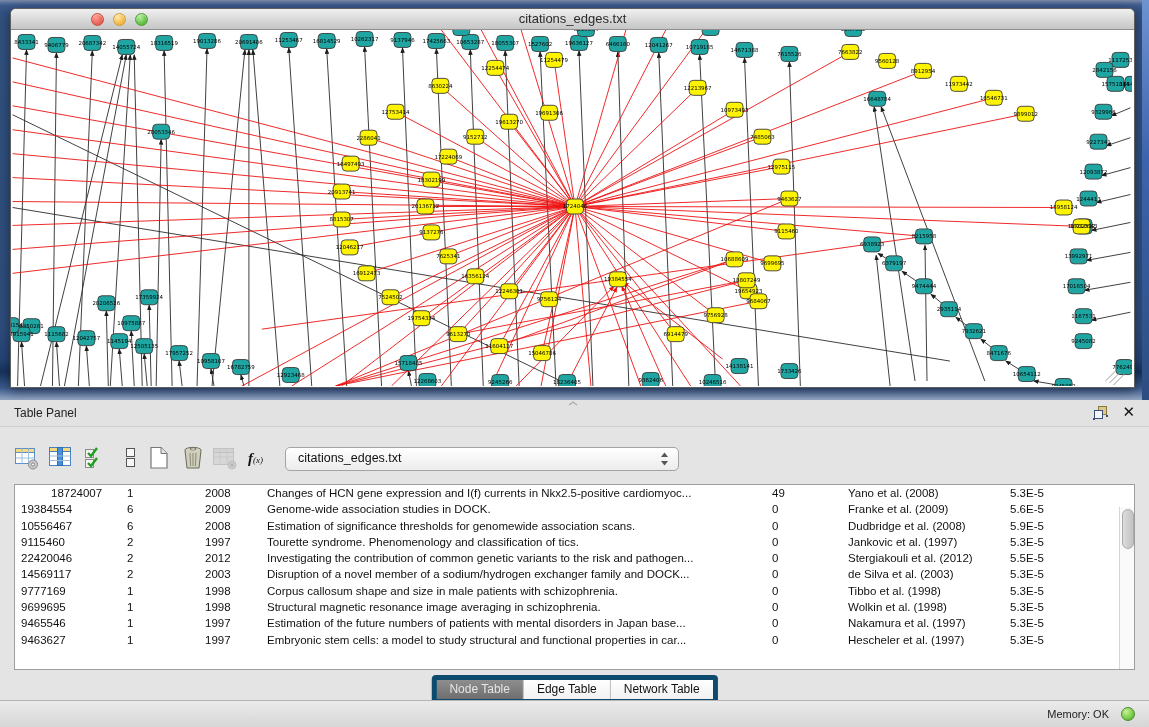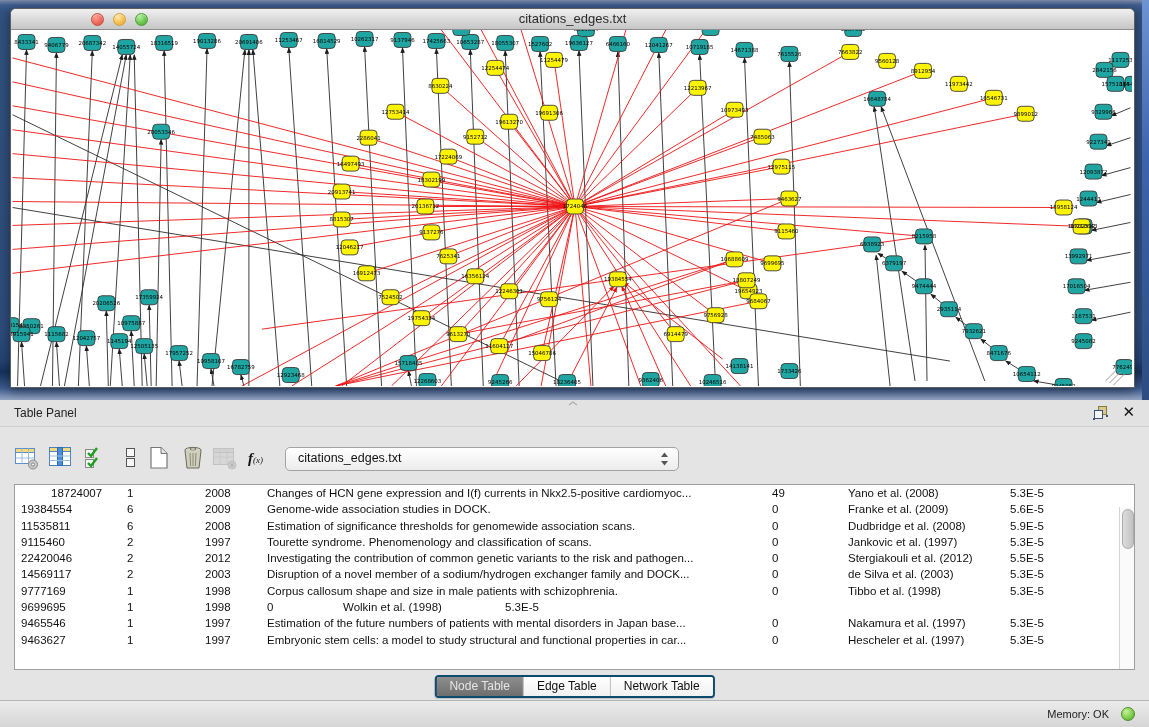--- a/index.html
+++ b/index.html
@@ -43,21 +43,21 @@
     text-align:center;line-height:21px;overflow:hidden;white-space:nowrap;cursor:pointer;}
   .th.gray{background:#dadada;border-right:1px solid #aaa;}
   .th .sort{font-size:9px;color:#23405a;margin-right:3px;}
   .tbody{position:relative;}
   .tr{display:flex;height:16.3px;background:#fff;cursor:default;}
   .td{box-sizing:border-box;font-size:11.5px;color:#111;line-height:16px;overflow:hidden;white-space:nowrap;padding-left:6px;}
   .vscroll{position:absolute;right:0;top:22px;width:15px;height:162px;background:#fafafa;border-left:1px solid #d5d5d5;box-sizing:border-box;}
   .vthumb{position:absolute;left:2px;top:2px;width:10px;height:38px;border-radius:6px;border:1px solid #ababab;
     background:linear-gradient(90deg,#dcdcdc,#c2c2c2);cursor:pointer;}
   .tabsrow{position:absolute;left:0;top:275px;width:1149px;height:20px;}
-  .segmented{position:absolute;left:50%;transform:translateX(-50%);display:flex;height:19px;border:2px solid #0c4a6e;
+  .segmented{position:absolute;left:50%;transform:translateX(-50%);display:flex;height:19px;border:5px solid #0c4a6e;
     border-radius:4px;overflow:hidden;background:#fbfbfb;box-shadow:0 1px 1px rgba(0,0,0,.15);}
   .seg{font-size:12px;line-height:19px;padding:0 13px;color:#111;border-right:1px solid #b8b8b8;cursor:pointer;background:linear-gradient(180deg,#ffffff,#f1f1f1);}
   .seg:last-child{border-right:none;}
   .seg.sel{background:linear-gradient(180deg,#8e8e8e,#6e6e6e);color:#e6e6e6;}
   .statusbar{position:absolute;left:0;top:700px;width:1149px;height:27px;border-top:1px solid #b5b5b5;
     background:linear-gradient(180deg,#ebebeb,#d6d6d6);box-sizing:border-box;}
   .mem{position:absolute;right:40px;top:7px;font-size:11px;color:#222;}
   .memdot{position:absolute;right:14px;top:6px;width:14px;height:14px;border-radius:50%;cursor:pointer;
     background:radial-gradient(circle at 35% 30%,#c8f09a,#7ed04b 55%,#55a032);border:1px solid #4b8c2d;box-sizing:border-box;}
 </style>
@@ -587,33 +587,33 @@
         <div class="tr">
           <div class="td" style="width: 106px;">19384554</div>
           <div class="td" style="width: 78px;">6</div>
           <div class="td" style="width: 62px;">2009</div>
           <div class="td" style="width: 505px;">Genome-wide association studies in DOCK.</div>
           <div class="td" style="width: 70px;">0</div>
           <div class="td" style="width: 164px; padding-left: 12px;">Franke et al. (2009)</div>
           <div class="td" style="width: 121px; padding-left: 10px;">5.6E-5</div>
         </div>
         <div class="tr">
-          <div class="td" style="width: 106px;">11535811</div>
+          <div class="td" style="width: 106px;">10556467</div>
           <div class="td" style="width: 78px;">6</div>
           <div class="td" style="width: 62px;">2008</div>
           <div class="td" style="width: 505px;">Estimation of significance thresholds for genomewide association scans.</div>
           <div class="td" style="width: 70px;">0</div>
           <div class="td" style="width: 164px; padding-left: 12px;">Dudbridge et al. (2008)</div>
           <div class="td" style="width: 121px; padding-left: 10px;">5.9E-5</div>
         </div>
         <div class="tr">
           <div class="td" style="width: 106px;">9115460</div>
           <div class="td" style="width: 78px;">2</div>
           <div class="td" style="width: 62px;">1997</div>
-          <div class="td" style="width: 505px;">Tourette syndrome. Phenomenology and classification of scans.</div>
+          <div class="td" style="width: 505px;">Tourette syndrome. Phenomenology and classification of tics.</div>
           <div class="td" style="width: 70px;">0</div>
           <div class="td" style="width: 164px; padding-left: 12px;">Jankovic et al. (1997)</div>
           <div class="td" style="width: 121px; padding-left: 10px;">5.3E-5</div>
         </div>
         <div class="tr">
           <div class="td" style="width: 106px;">22420046</div>
           <div class="td" style="width: 78px;">2</div>
           <div class="td" style="width: 62px;">2012</div>
           <div class="td" style="width: 505px;">Investigating the contribution of common genetic variants to the risk and pathogen...</div>
           <div class="td" style="width: 70px;">0</div>
@@ -635,20 +635,21 @@
           <div class="td" style="width: 62px;">1998</div>
           <div class="td" style="width: 505px;">Corpus callosum shape and size in male patients with schizophrenia.</div>
           <div class="td" style="width: 70px;">0</div>
           <div class="td" style="width: 164px; padding-left: 12px;">Tibbo et al. (1998)</div>
           <div class="td" style="width: 121px; padding-left: 10px;">5.3E-5</div>
         </div>
         <div class="tr">
           <div class="td" style="width: 106px;">9699695</div>
           <div class="td" style="width: 78px;">1</div>
           <div class="td" style="width: 62px;">1998</div>
+          <div class="td" style="width: 505px;">Structural magnetic resonance image averaging in schizophrenia.</div>
           <div class="td" style="width: 70px;">0</div>
           <div class="td" style="width: 164px; padding-left: 12px;">Wolkin et al. (1998)</div>
           <div class="td" style="width: 121px; padding-left: 10px;">5.3E-5</div>
         </div>
         <div class="tr">
           <div class="td" style="width: 106px;">9465546</div>
           <div class="td" style="width: 78px;">1</div>
           <div class="td" style="width: 62px;">1997</div>
           <div class="td" style="width: 505px;">Estimation of the future numbers of patients with mental disorders in Japan base...</div>
           <div class="td" style="width: 70px;">0</div>

